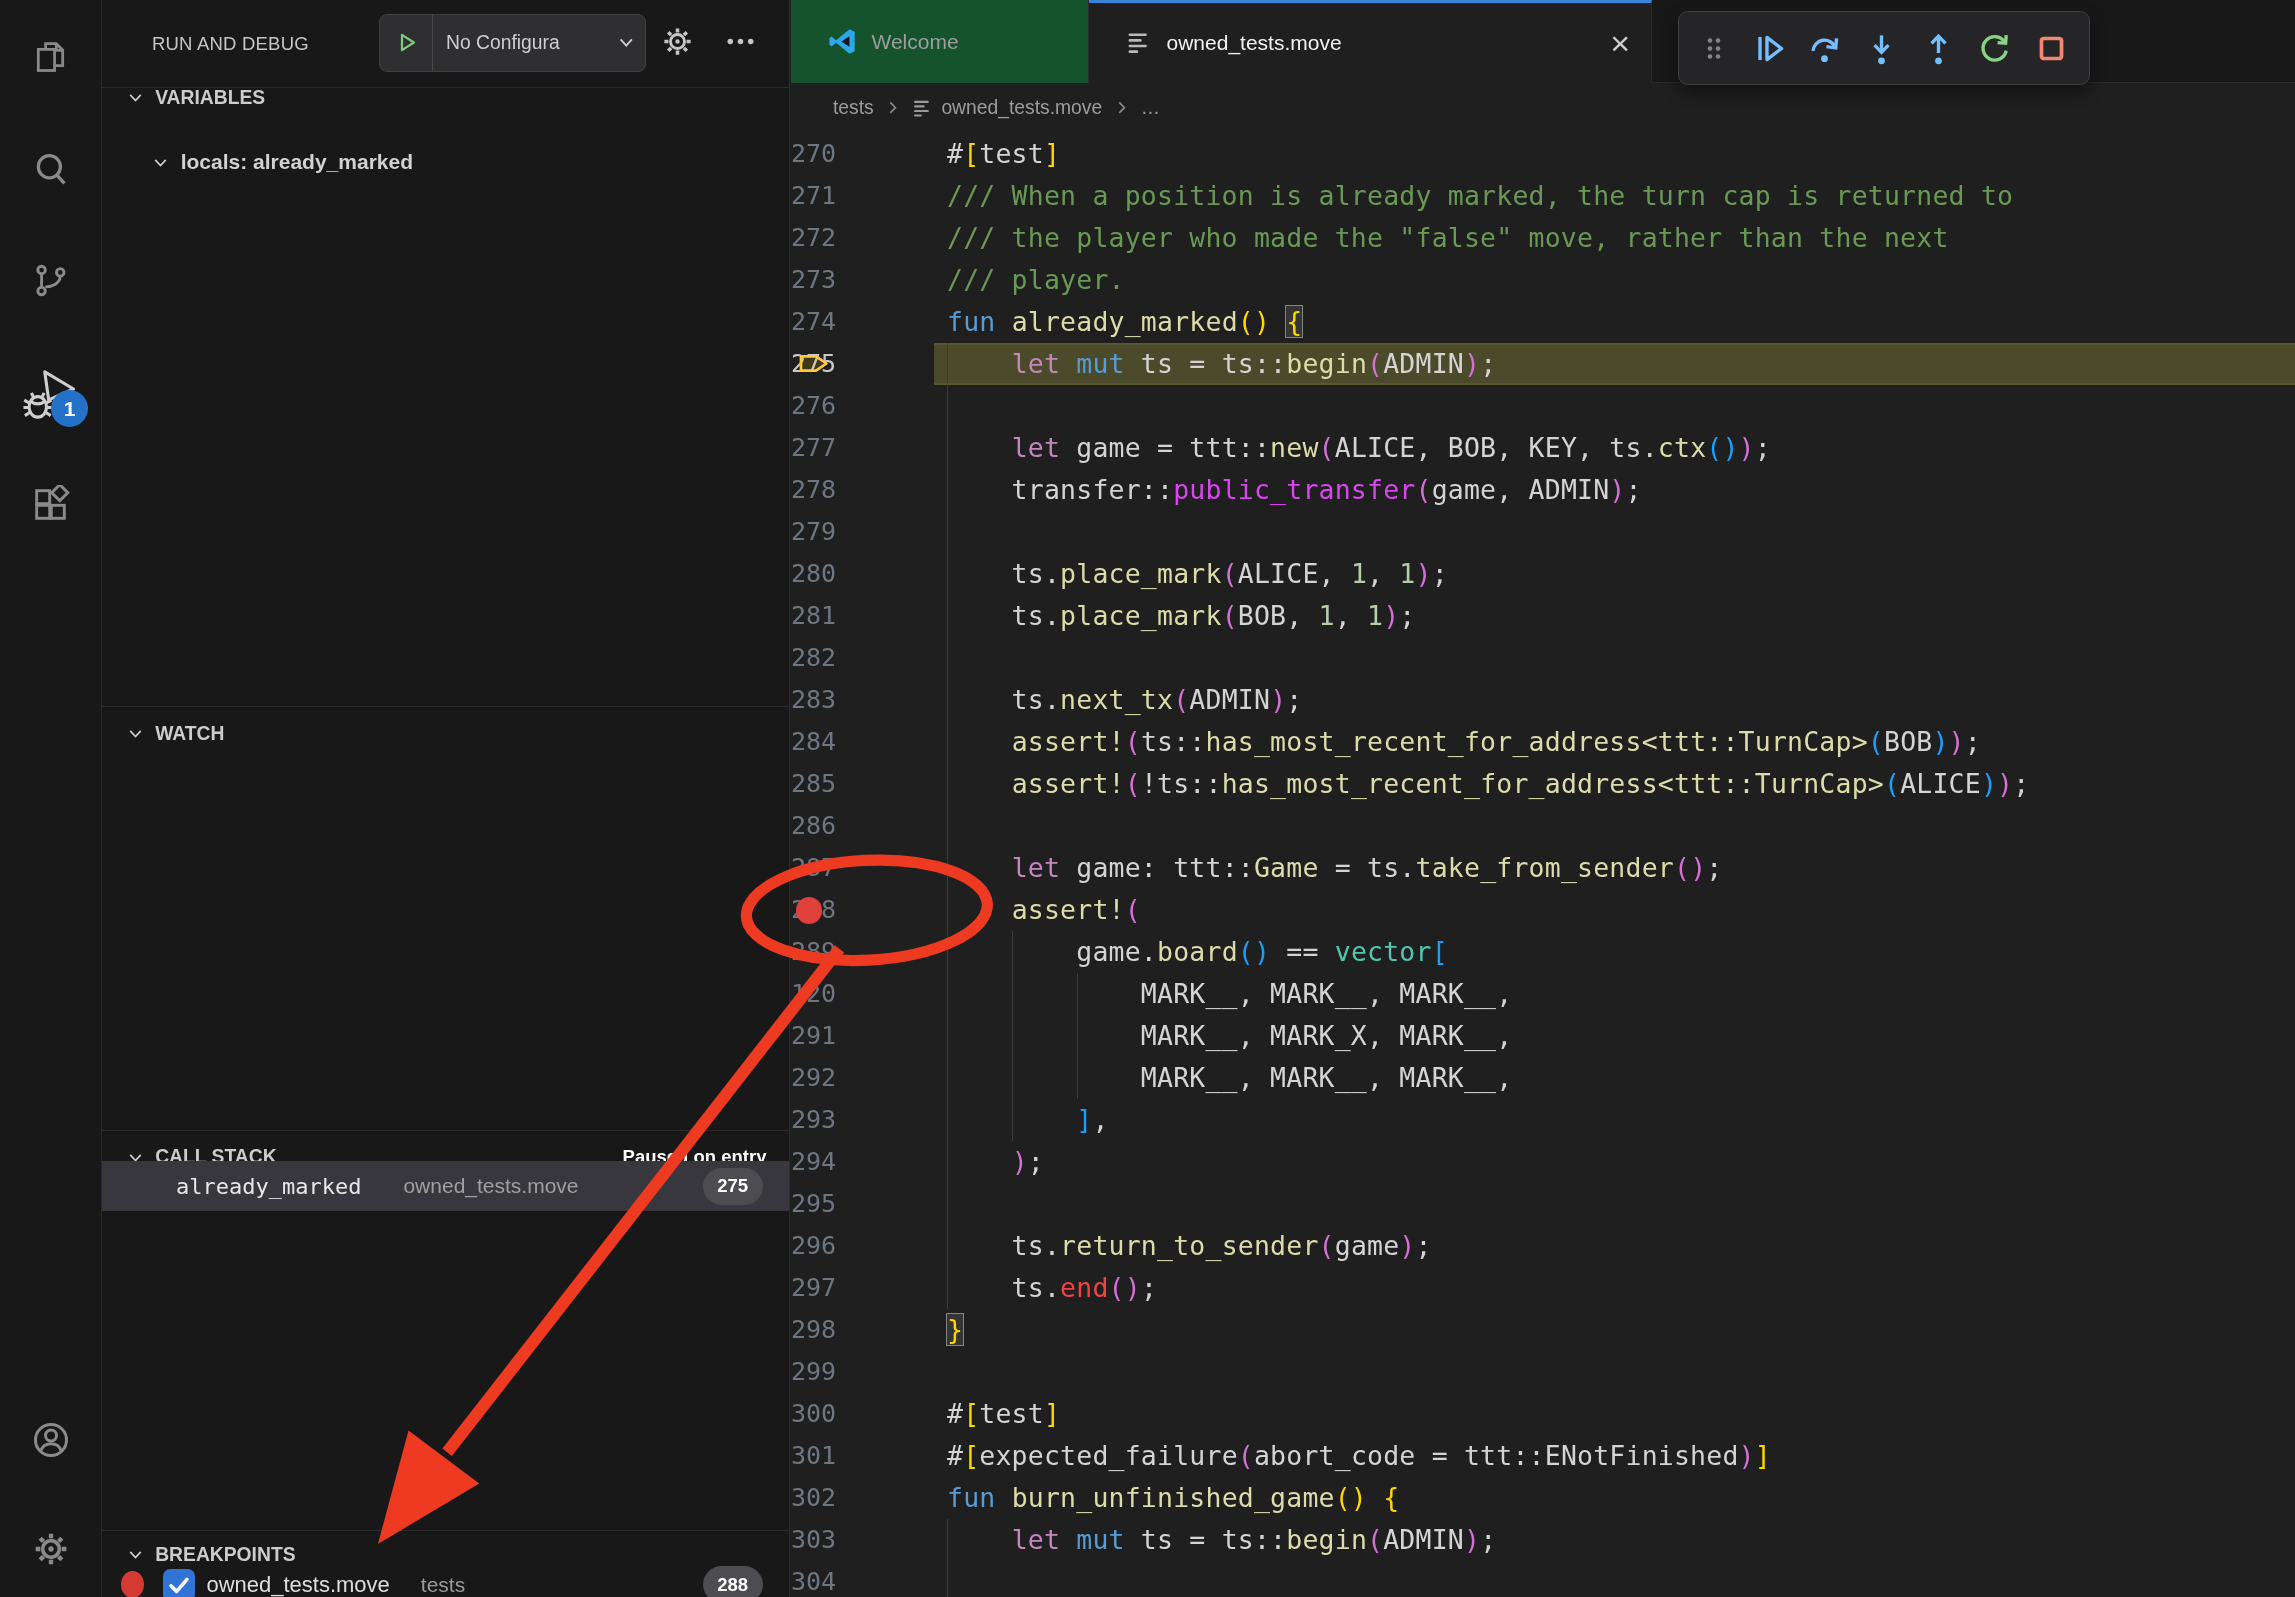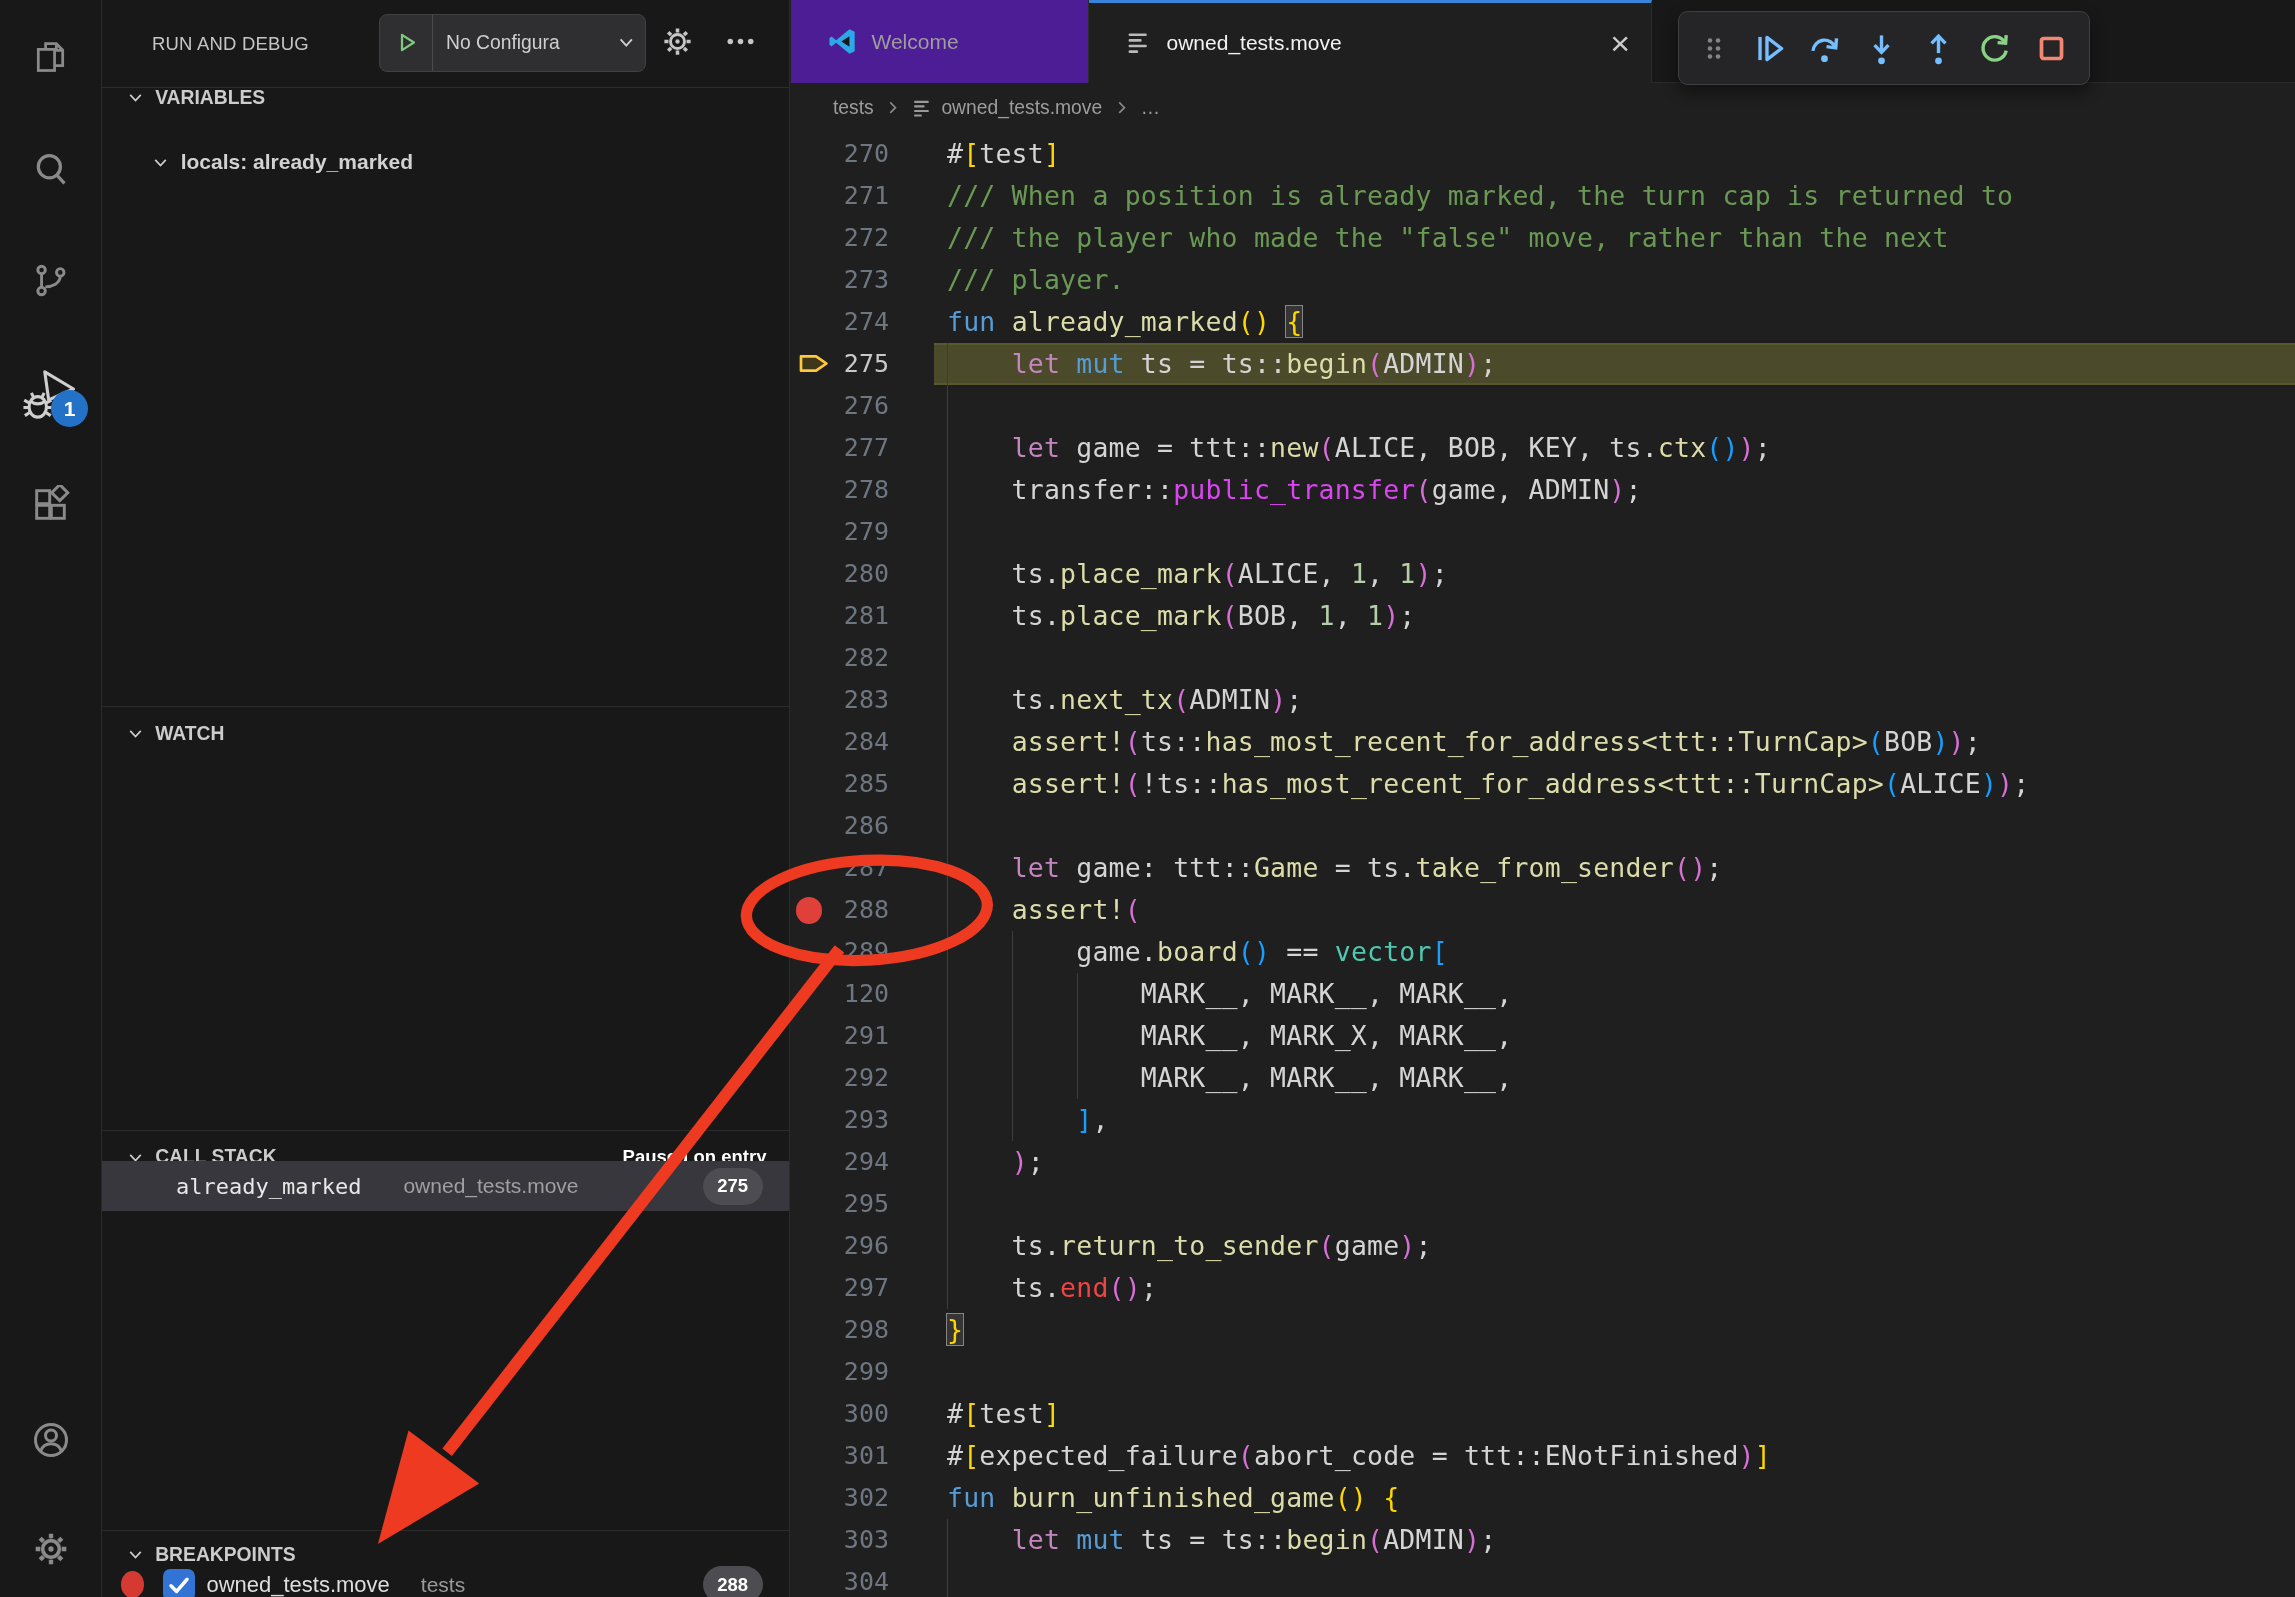--- a/index.html
+++ b/index.html
@@ -42,38 +42,38 @@
   .bp-row { position:absolute; left:0; top:1562px; width:100%; height:45px; display:flex; align-items:center; }
   .bp-dot-sm { margin-left:19.3px; width:22.5px; height:26.5px; border-radius:50%; background:#d43a32; flex:0 0 auto; }
   .bp-check { margin-left:19.3px; width:32px; height:32px; border-radius:7.2px; background:#3273d6; display:flex; align-items:center; justify-content:center; flex:0 0 auto; }
   .bp-file { margin-left:11.3px; font-size:22px; color:#dedede; }
   .bp-folder { margin-left:31px; font-size:21px; color:#9a9a9a; }
 
   
   .editor { position:absolute; left:791px; top:0; width:1505px; height:1597px; background:#1f1f1f; }
   .tabbar { position:absolute; left:0; top:0; width:100%; height:83px; background:#181818; border-bottom:0.8px solid #2b2b2b; }
   .tab { position:absolute; top:0; height:83px; display:flex; align-items:center; }
-  .tab-welcome { left:0; width:298px; background:#4c1d95; border-right:0.8px solid #2b2b2b; }
+  .tab-welcome { left:0; width:298px; background:#14532d; border-right:0.8px solid #2b2b2b; }
   .tab-active { left:298px; width:563px; background:#1f1f1f; border-right:0.8px solid #2b2b2b; border-top:3.2px solid #3884d9; z-index:2; }
   .tab .tab-icon { margin-left:37px; display:flex; }
   .tab .tab-label { margin-left:14.5px; font-size:21px; }
   .tab-welcome .tab-label { color:#9d9d9d; }
   .tab-active .tab-label { color:#f2f2f2; }
   .tab-close { margin-left:auto; margin-right:21px; font-size:34px; line-height:34px; color:#cccccc; font-weight:400; }
 
   .breadcrumb { position:absolute; left:0; top:83px; width:100%; height:50px; display:flex; align-items:center; padding-left:42px; font-size:19.3px; color:#9d9d9d; background:#1f1f1f; }
   .breadcrumb .bc-sep { margin:0 9.7px; display:flex; }
   .breadcrumb .bc-icon { margin-right:8px; display:flex; }
 
   
   .code { position:absolute; left:0; top:133px; width:100%; }
   .cl { position:relative; height:42px; }
   .curline { position:absolute; left:143px; right:0; top:0; bottom:0; background:#4b4a2a; border-top:2.4px solid #5a5830; border-bottom:2.4px solid #5a5830; }
   .guide { position:absolute; top:0; bottom:0; width:0.8px; background:#3c3c3c; }
-  .lnum { position:absolute; left:0; top:0; width:98px; text-align:right; font-family:"DejaVu Sans Mono", monospace; font-size:25px; line-height:42px; color:#6e7681; }
+  .lnum { position:absolute; left:0; top:0; width:98px; font-family:"DejaVu Sans Mono", monospace; font-size:25px; line-height:42px; color:#6e7681; }
   .lnum.cur { color:#c8c8c8; }
   .bpdot { position:absolute; left:4.8px; top:8px; width:26.5px; height:26.5px; border-radius:50%; background:#e0403a; }
   .curarrow { position:absolute; left:6.4px; top:7.2px; }
   .ltext { position:absolute; left:156px; top:0; font-family:"DejaVu Sans Mono", monospace; font-size:26.5px; line-height:42px; letter-spacing:0.2px; white-space:pre; }
   .bm { outline:0.8px solid #858585; outline-offset:-0.8px; background:rgba(110,110,110,0.28); }
 
   
   .dbg-toolbar { position:absolute; left:1678px; top:11.3px; width:412px; height:74px; background:#252527; border:0.8px solid #404042; border-radius:9.7px; box-shadow:0 6.4px 14.5px rgba(0,0,0,0.45); display:flex; align-items:center; justify-content:space-between; padding:0 19.3px; z-index:5; }
   .dbg-btn { display:flex; align-items:center; justify-content:center; }
 

